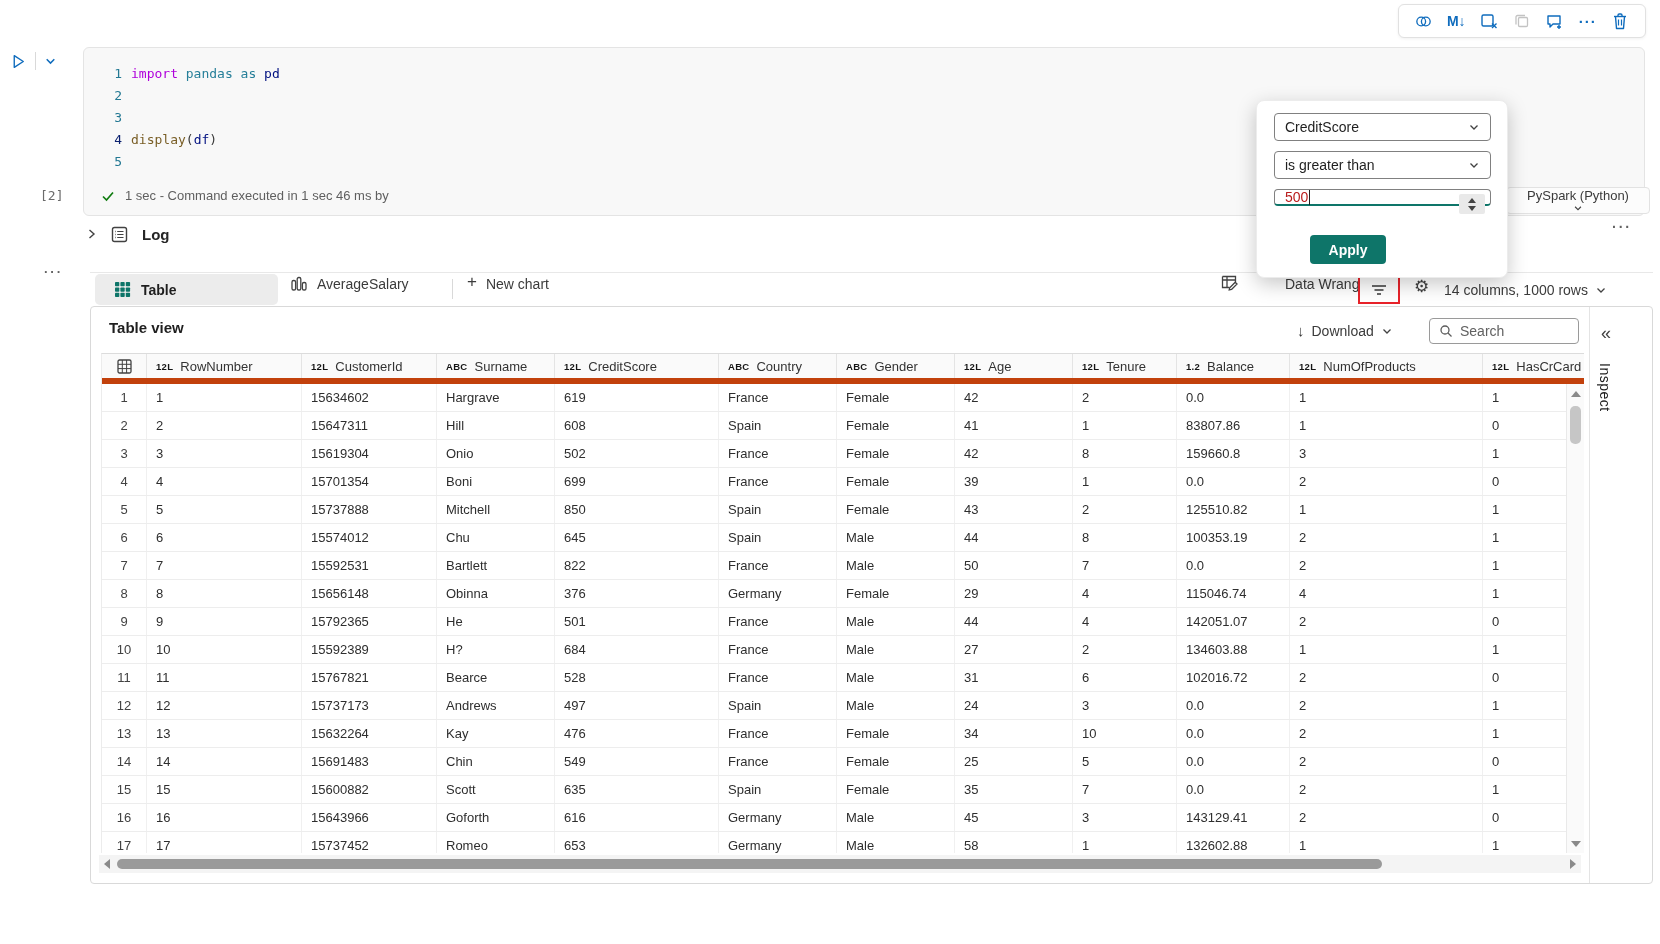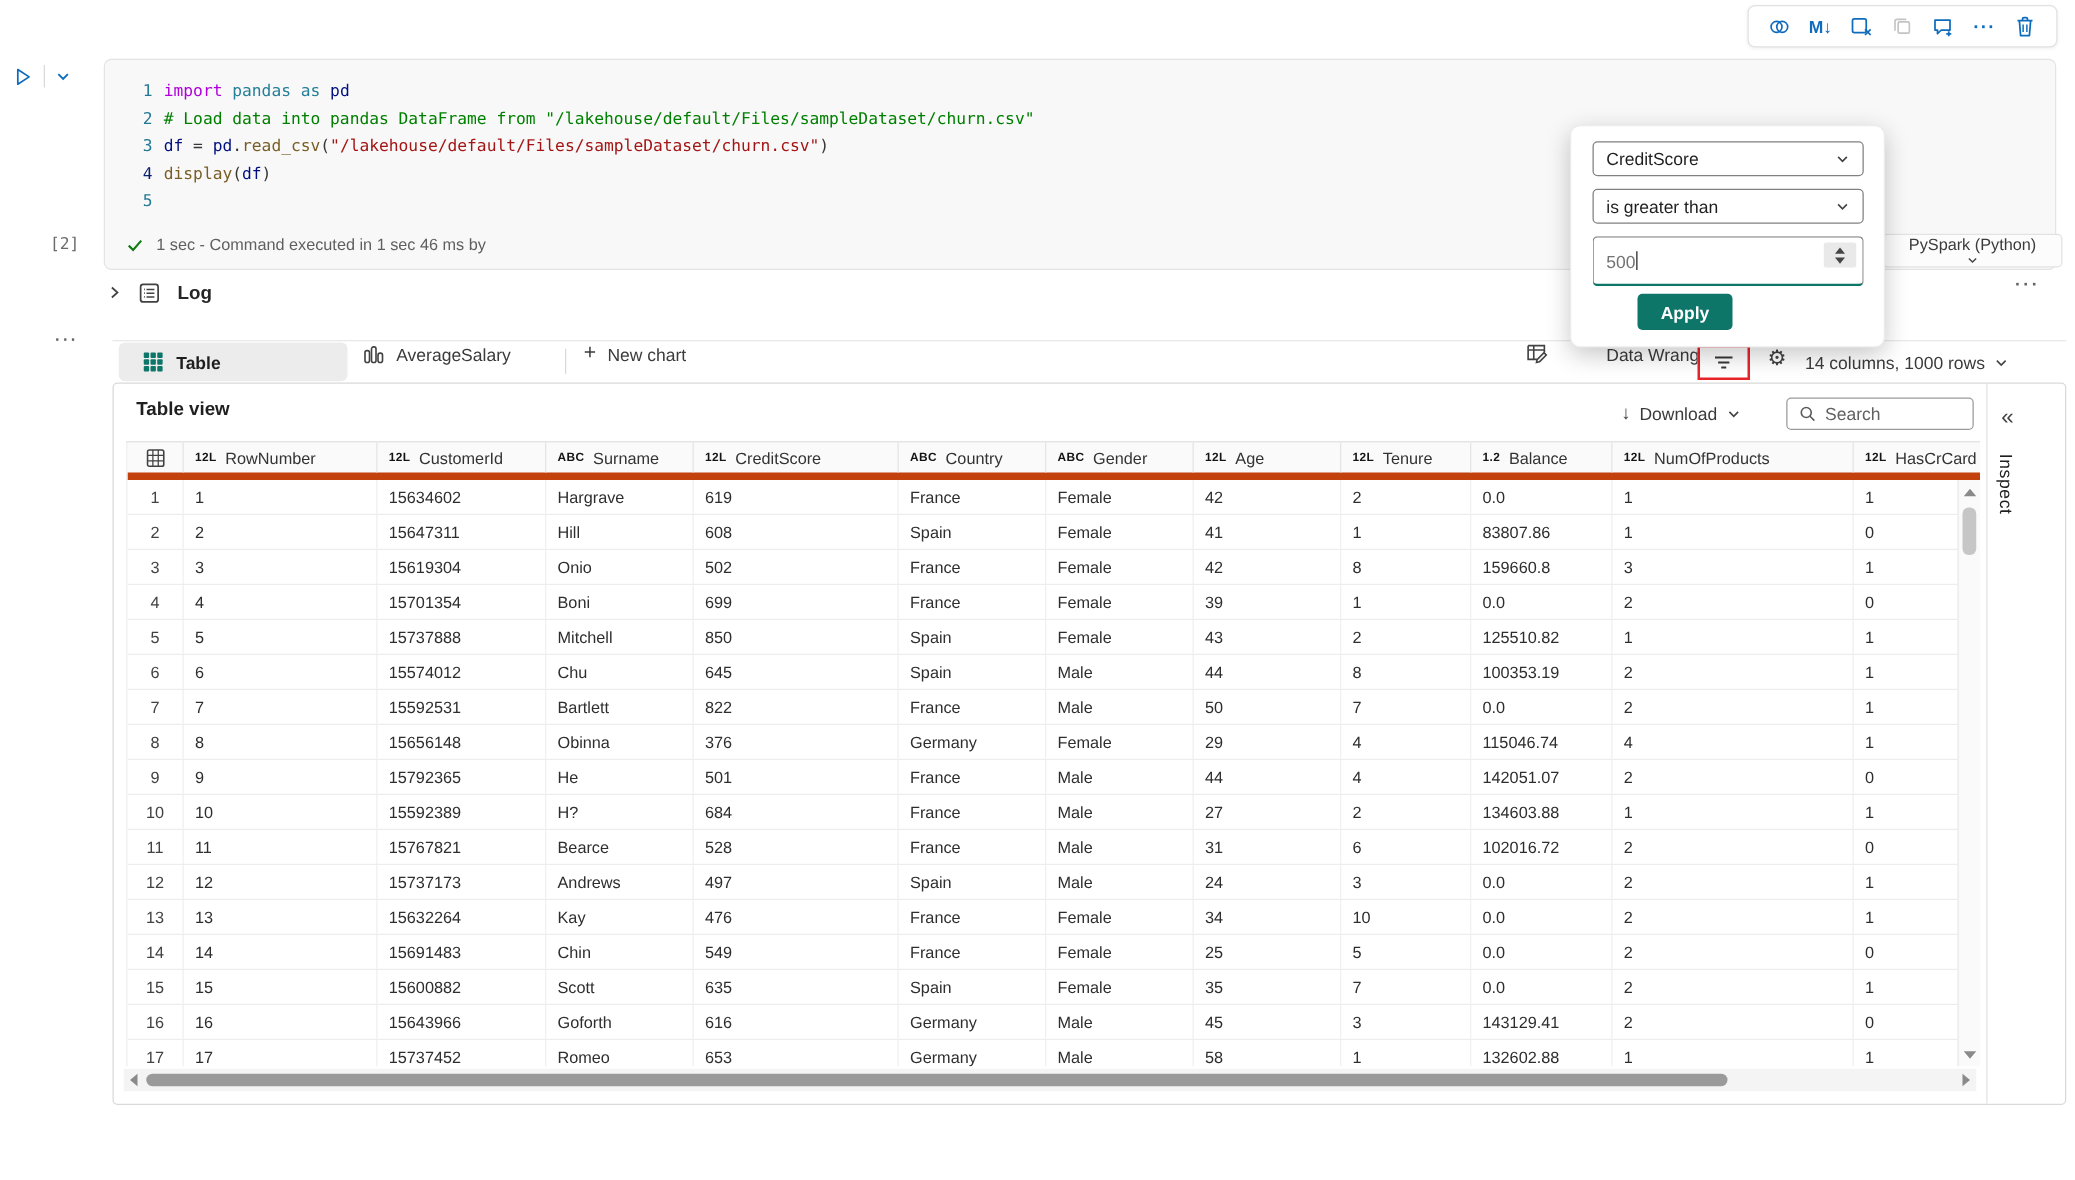--- a/index.html
+++ b/index.html
@@ -102,23 +102,23 @@
   .tri-right { width:0; height:0; border-top:5px solid transparent; border-bottom:5px solid transparent;
     border-left:6px solid #8a8a8a; position:absolute; right:5px; top:4px; }
   .hthumb { position:absolute; left:18px; top:4px; width:1265px; height:10px; background:#9a9a9a; border-radius:5px; }
 
   
   .popup { left:1256px; top:100px; width:252px; height:178px; background:#fff; border:1px solid #ececec;
     border-radius:8px; box-shadow:0 6px 20px rgba(0,0,0,.22); z-index:50; }
   .pp-select { position:absolute; left:17px; width:217px; height:28px; border:1px solid #808080;
     border-radius:4px; display:flex; align-items:center; justify-content:space-between;
     padding:0 10px; font-size:14px; color:#1f1f1f; cursor:pointer; background:#fff; }
-  .pp-num { position:absolute; left:17px; top:88px; width:217px; height:40px; border:1px solid #808080;
+  .pp-num { position:absolute; left:17px; top:88px; width:217px; height:17px; border:1px solid #808080;
     border-bottom:2px solid #0e7569; border-radius:4px; display:flex; align-items:center;
-    padding-left:10px; font-size:14px; color:#737373; background:#fff; }
+    padding-left:10px; font-size:14px; color:#b91c1c; background:#fff; }
   .caret { width:1px; height:15px; background:#222; margin-left:1px; }
   .spinner { position:absolute; right:5px; top:4px; width:26px; height:20px; background:#e9e9e9;
     border-radius:2px; display:flex; flex-direction:column; align-items:center; justify-content:center; gap:3px; cursor:pointer; }
   .sp-up { width:0; height:0; border-left:4px solid transparent; border-right:4px solid transparent; border-bottom:5px solid #444; }
   .sp-dn { width:0; height:0; border-left:4px solid transparent; border-right:4px solid transparent; border-top:5px solid #444; }
   .apply-btn { position:absolute; left:17px; top:134px; width:76px; height:29px; background:#0e7569;
     color:#fff; border-radius:4px; display:flex; align-items:center; justify-content:center;
     font-size:14px; font-weight:700; cursor:pointer;margin-left:36px; }
 </style>
 </head>
@@ -135,22 +135,22 @@
     <svg width="13" height="13" viewBox="0 0 12 12">
       <path d="M2.5 4 L6 7.5 L9.5 4" stroke="#0f6cbd" fill="none" stroke-width="1.4"></path>
     </svg>
   </span>
 </div>
 <div class="abs exec-count">[2]</div>
 
 <div class="abs code-cell">
   <div class="code-lines" id="code-lines">
       <div class="cl"><span class="ln">1</span><span class="ct"><span class="tok-kw">import </span><span class="tok-ns">pandas </span><span class="tok-ns">as </span><span class="tok-var">pd</span></span></div>
-      <div class="cl"><span class="ln">2</span><span class="ct"><span class="tok-com"># Load data into pandas DataFrame from "/lakehouse/default/Files/sampleDataset/churn.csv"</span></span></div>
-      <div class="cl"><span class="ln">3</span><span class="ct"><span class="tok-var">df </span><span class="tok-plain">= </span><span class="tok-var">pd</span><span class="tok-plain">.</span><span class="tok-fn">read_csv</span><span class="tok-plain">(</span><span class="tok-str">"/lakehouse/default/Files/sampleDataset/churn.csv"</span><span class="tok-plain">)</span></span></div>
+      <div class="cl"><span class="ln">2</span></div>
+      <div class="cl"><span class="ln">3</span></div>
       <div class="cl"><span class="ln active">4</span><span class="ct"><span class="tok-fn">display</span><span class="tok-plain">(</span><span class="tok-var">df</span><span class="tok-plain">)</span></span></div>
       <div class="cl"><span class="ln">5</span><span class="ct"></span></div>
     </div>
   <div class="cell-status">
     <svg width="14" height="14" viewBox="0 0 14 14">
       <path d="M2 7.5 L5.5 11 L12 3.5" stroke="#107c10" stroke-width="1.7" fill="none"></path>
     </svg>
     <span>1 sec - Command executed in 1 sec 46 ms by</span>
   </div>
   <div class="kernel-box">

